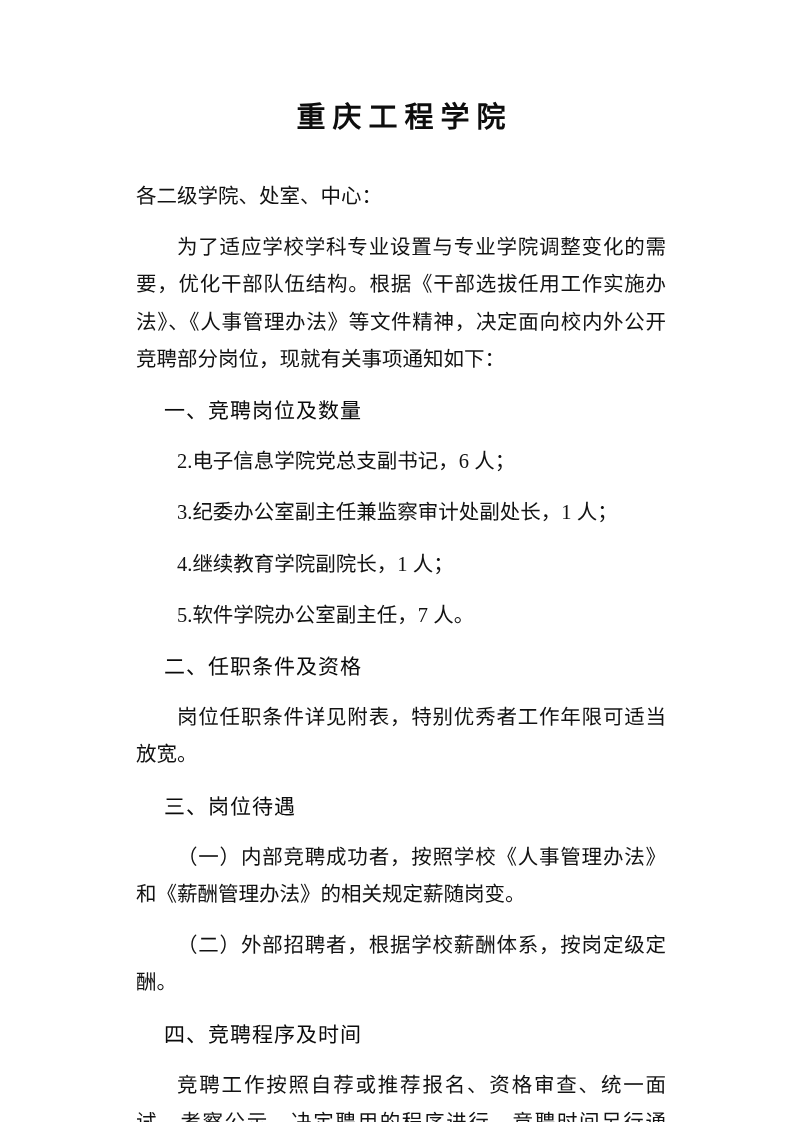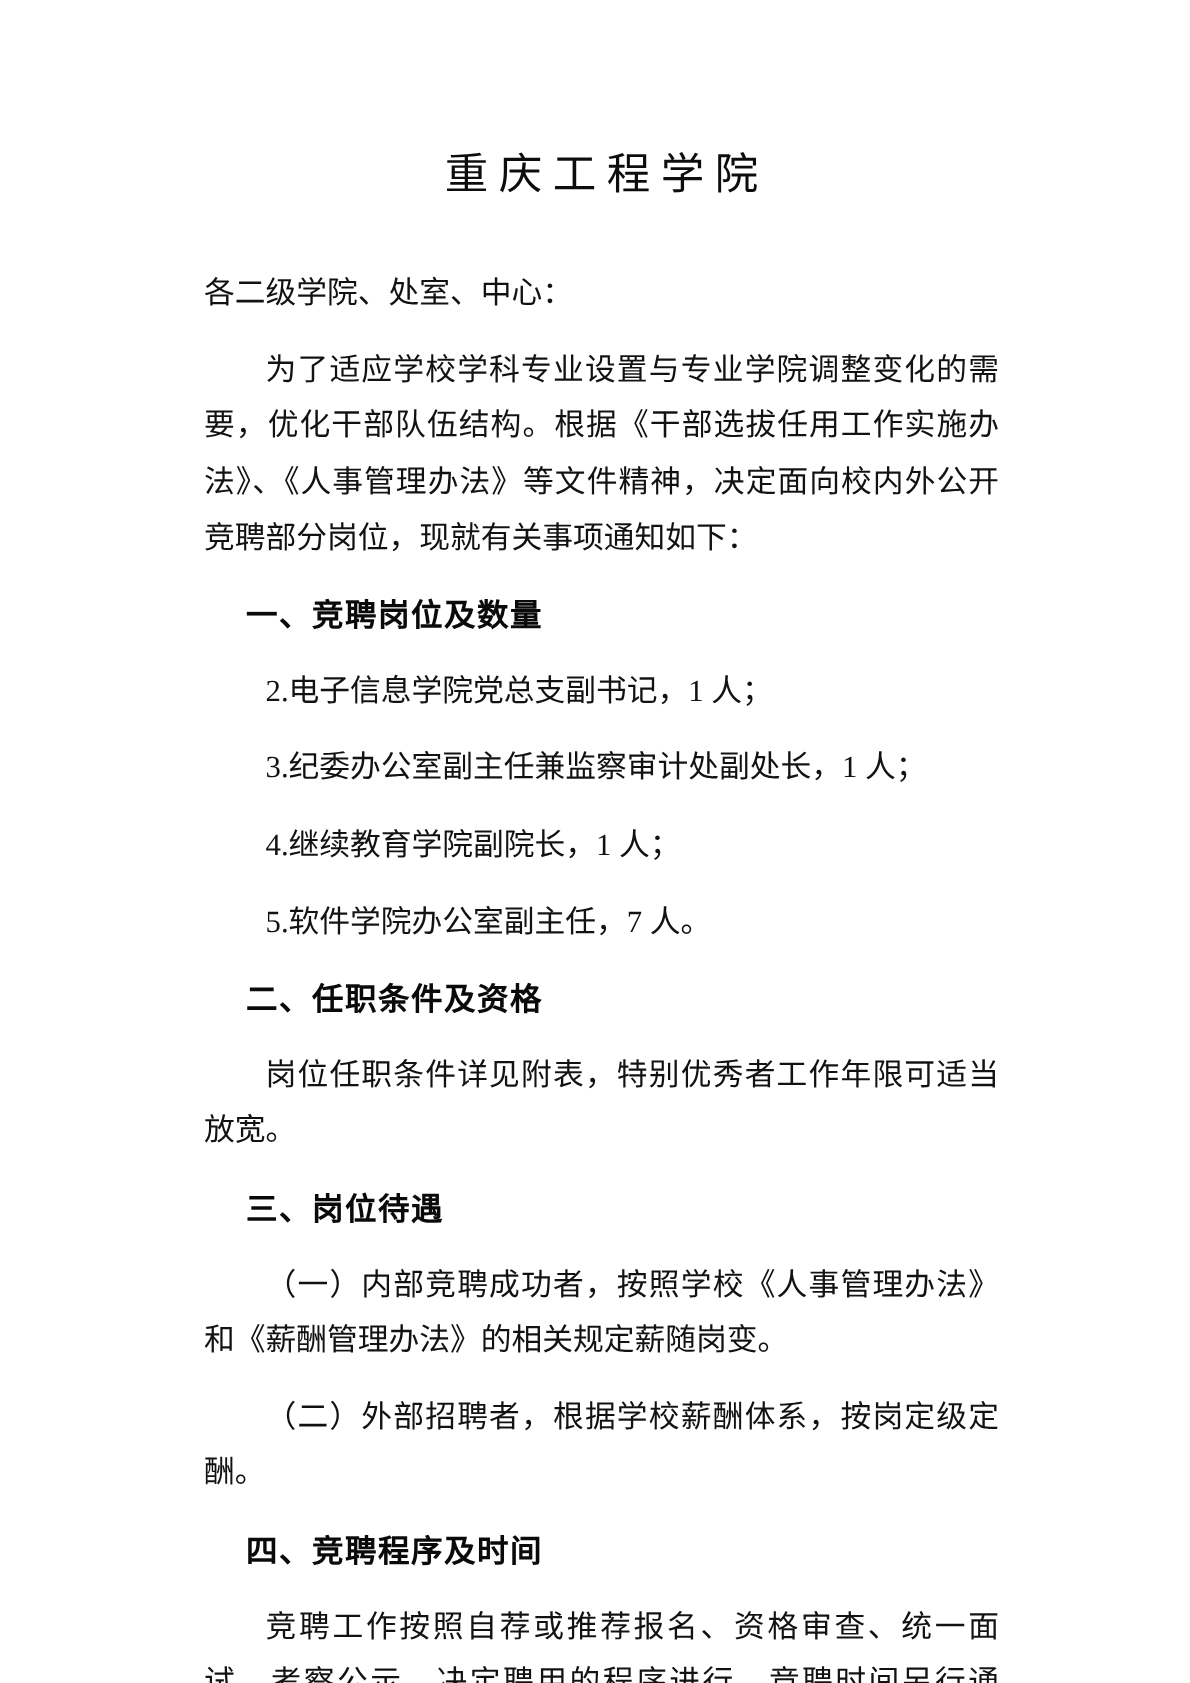--- a/index.html
+++ b/index.html
@@ -15,21 +15,21 @@
     background: #ffffff;
     box-sizing: border-box;
     padding: 97px 113px 0 122px;
     overflow: hidden;
     color: #121212;
     font-family: "Liberation Serif", "DejaVu Serif", serif;
   }
   
   .doc-title {
     text-align: center;
-    font-weight: normal;
+    font-weight: bold;
     color: #0d0d0d;
   }
   .title-line1 {
     font-size: 29px;
     line-height: 40px;
     letter-spacing: 7px;
     text-indent: 7px; 
   }
   .title-line2 {
     font-size: 30px;
@@ -48,21 +48,21 @@
     padding: 0;
   }
   .indent {
     text-indent: 2em;
   }
   .section-heading {
     margin: 0;
     padding: 0;
     font-size: 21px;
     line-height: 37.2px;
-    font-weight: bold;
+    font-weight: normal;
     font-family: "Liberation Sans", "DejaVu Sans", sans-serif;
     text-indent: 2em;
     letter-spacing: 1px;
     color: #0a0a0a;
   }
 </style>
 </head>
 <body>
 
 <div class="page">
@@ -71,21 +71,21 @@
     <div class="title-line1">重庆工程学院</div>
   </header>
 
   <main class="doc-body">
 
     <p class="salutation">各二级学院、处室、中心：</p>
 
     <p class="indent">为了适应学校学科专业设置与专业学院调整变化的需要，优化干部队伍结构。根据《干部选拔任用工作实施办法》、《人事管理办法》等文件精神，决定面向校内外公开竞聘部分岗位，现就有关事项通知如下：</p>
 
     <h2 class="section-heading">一、竞聘岗位及数量</h2>
-    <p class="indent">2.电子信息学院党总支副书记，1 人；</p>
+    <p class="indent">2.电子信息学院党总支副书记，6 人；</p>
     <p class="indent">3.纪委办公室副主任兼监察审计处副处长，1 人；</p>
     <p class="indent">4.继续教育学院副院长，1 人；</p>
     <p class="indent">5.软件学院办公室副主任，7 人。</p>
 
     <h2 class="section-heading">二、任职条件及资格</h2>
     <p class="indent">岗位任职条件详见附表，特别优秀者工作年限可适当放宽。</p>
 
     <h2 class="section-heading">三、岗位待遇</h2>
     <p class="indent">（一）内部竞聘成功者，按照学校《人事管理办法》和《薪酬管理办法》的相关规定薪随岗变。</p>
     <p class="indent">（二）外部招聘者，根据学校薪酬体系，按岗定级定酬。</p>

